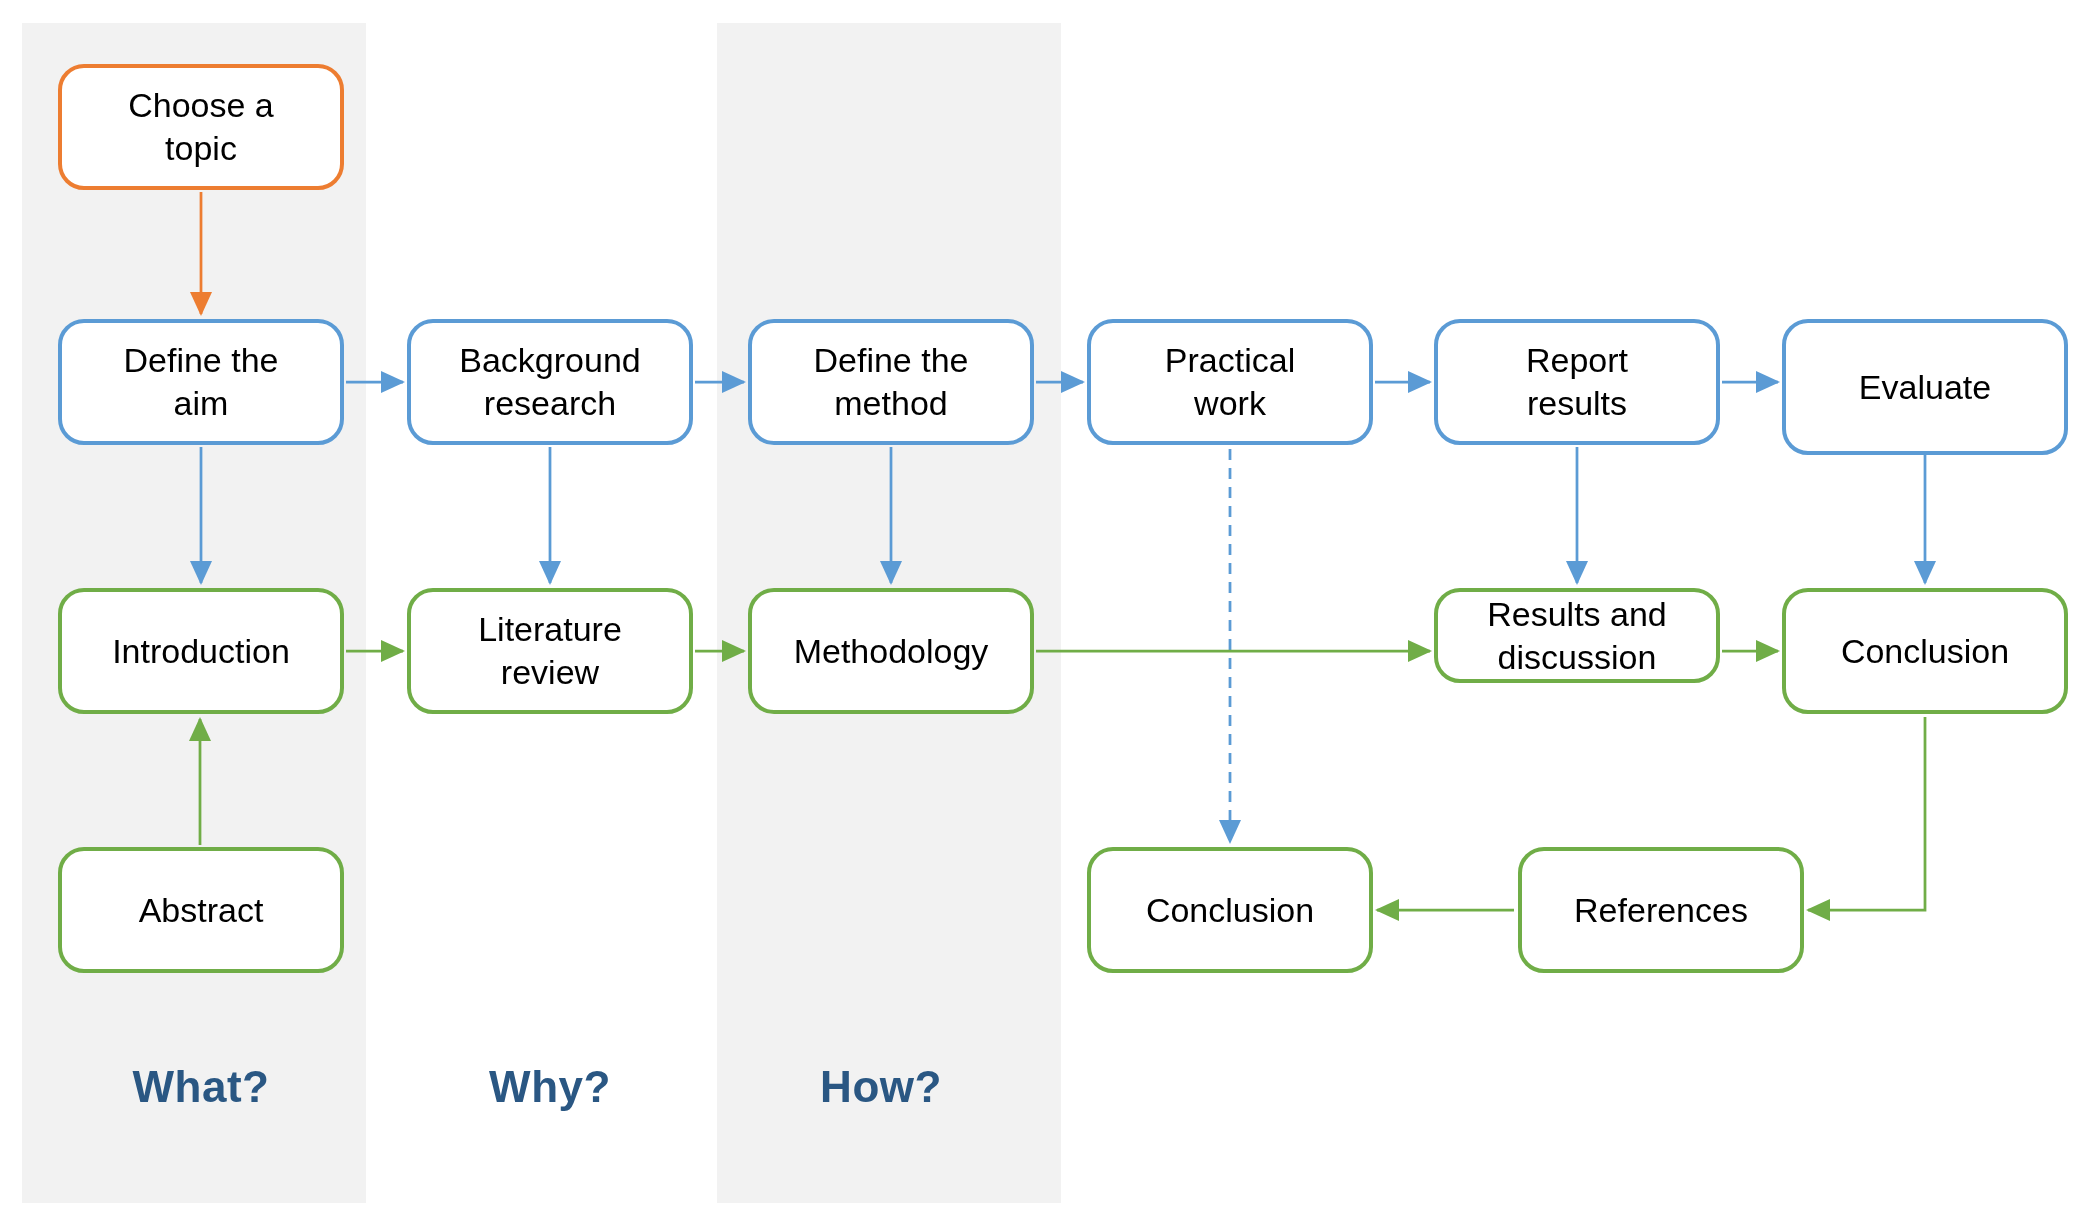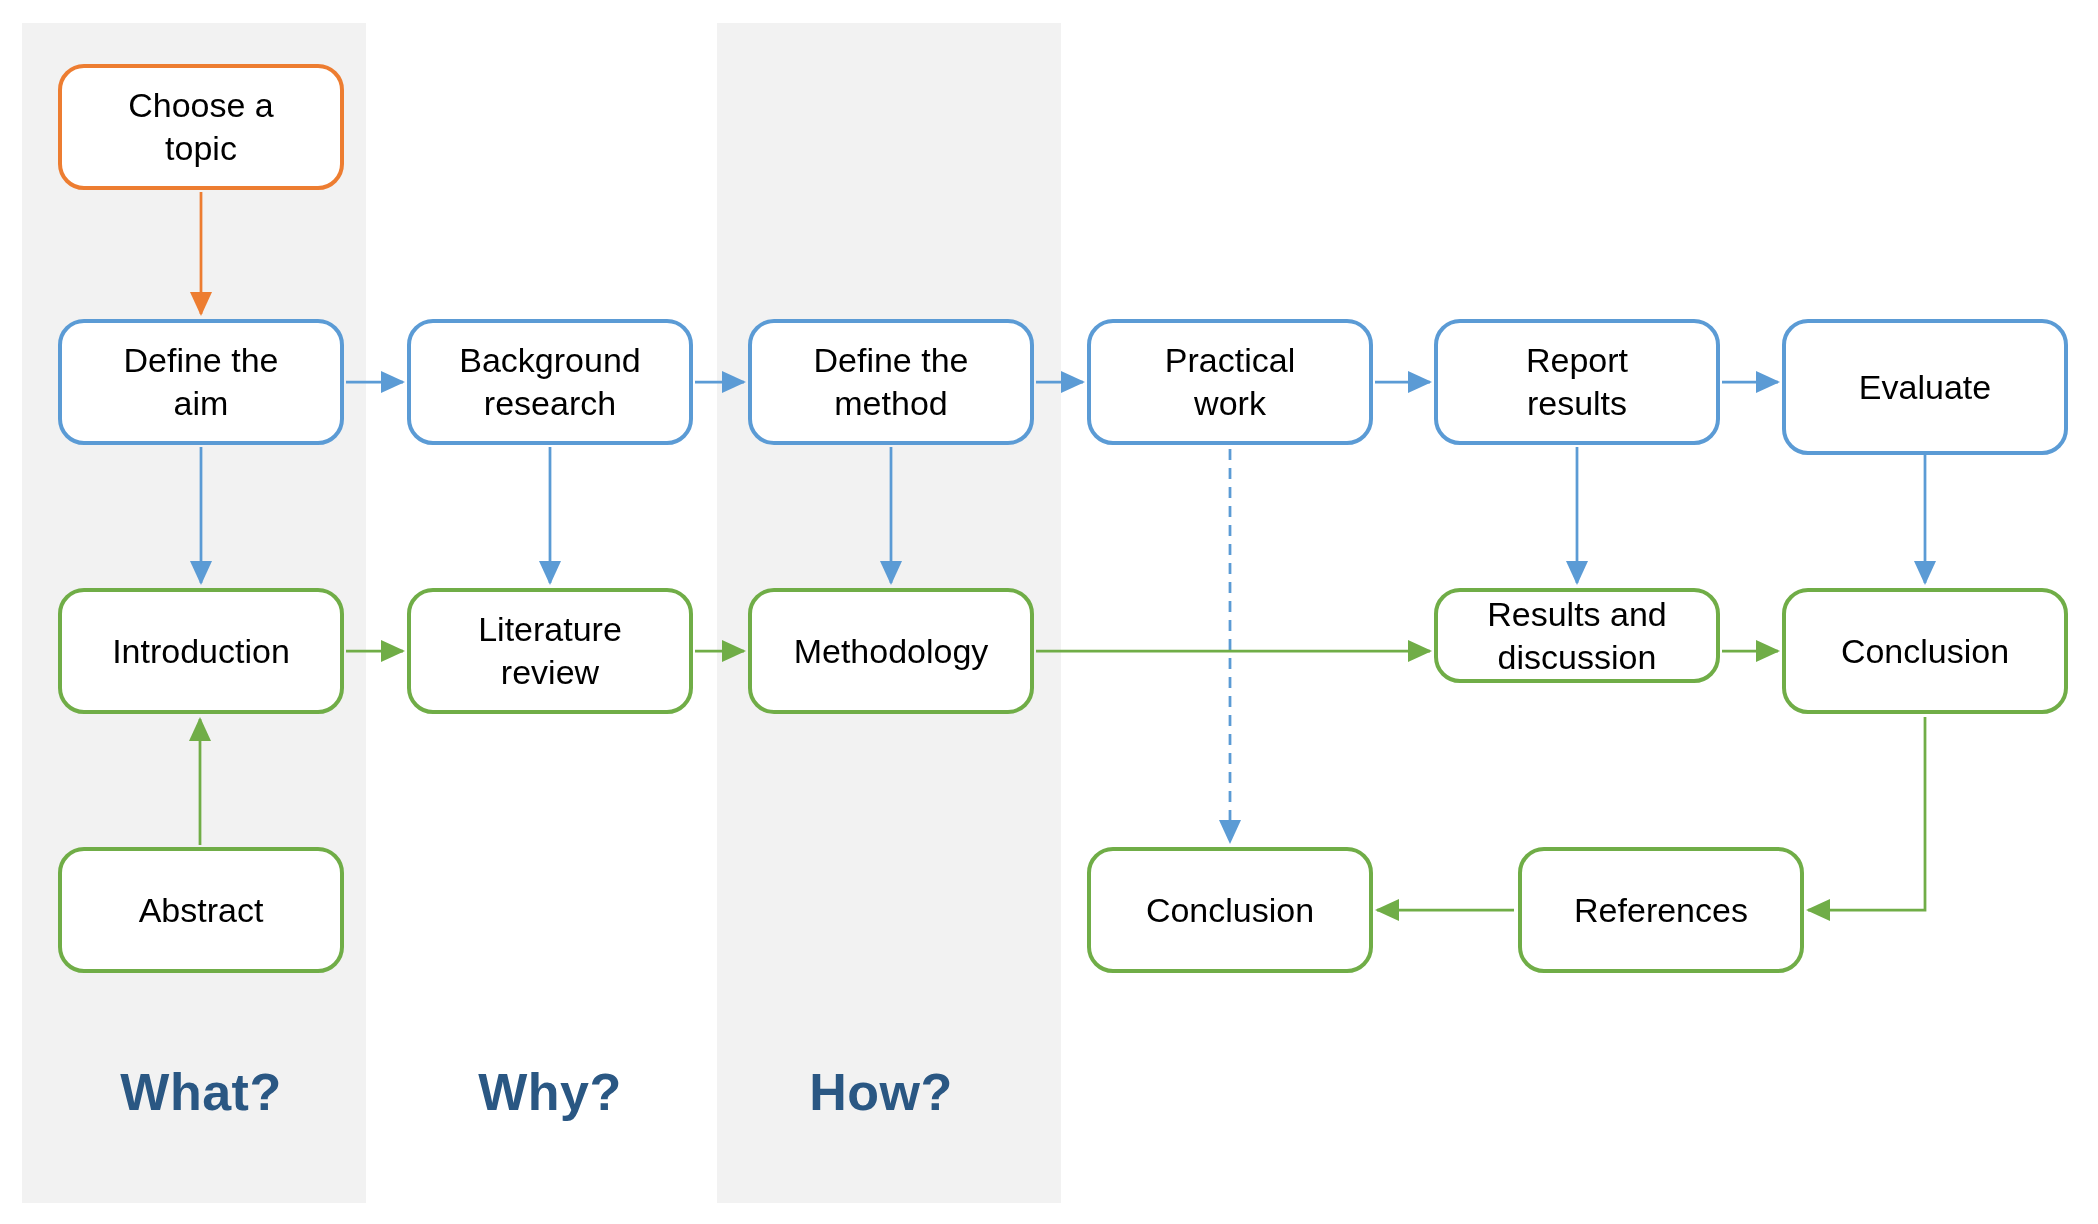--- a/index.html
+++ b/index.html
@@ -31,21 +31,21 @@
     align-items: center;
     justify-content: center;
     text-align: center;
     font-size: 34px;
     line-height: 43px;
     color: #000000;
   }
   .col-label {
     position: absolute;
     text-align: center;
-    font-size: 52px;
+    font-size: 44px;
     font-weight: 600;
     letter-spacing: 0.5px;
   }
 </style>
 </head>
 <body>
 
 <div class="canvas">
   <div id="bands-layer">
       <div class="band" style="left: 22px; top: 23px; width: 344px; height: 1180px; background: rgb(242, 242, 242);"></div>

